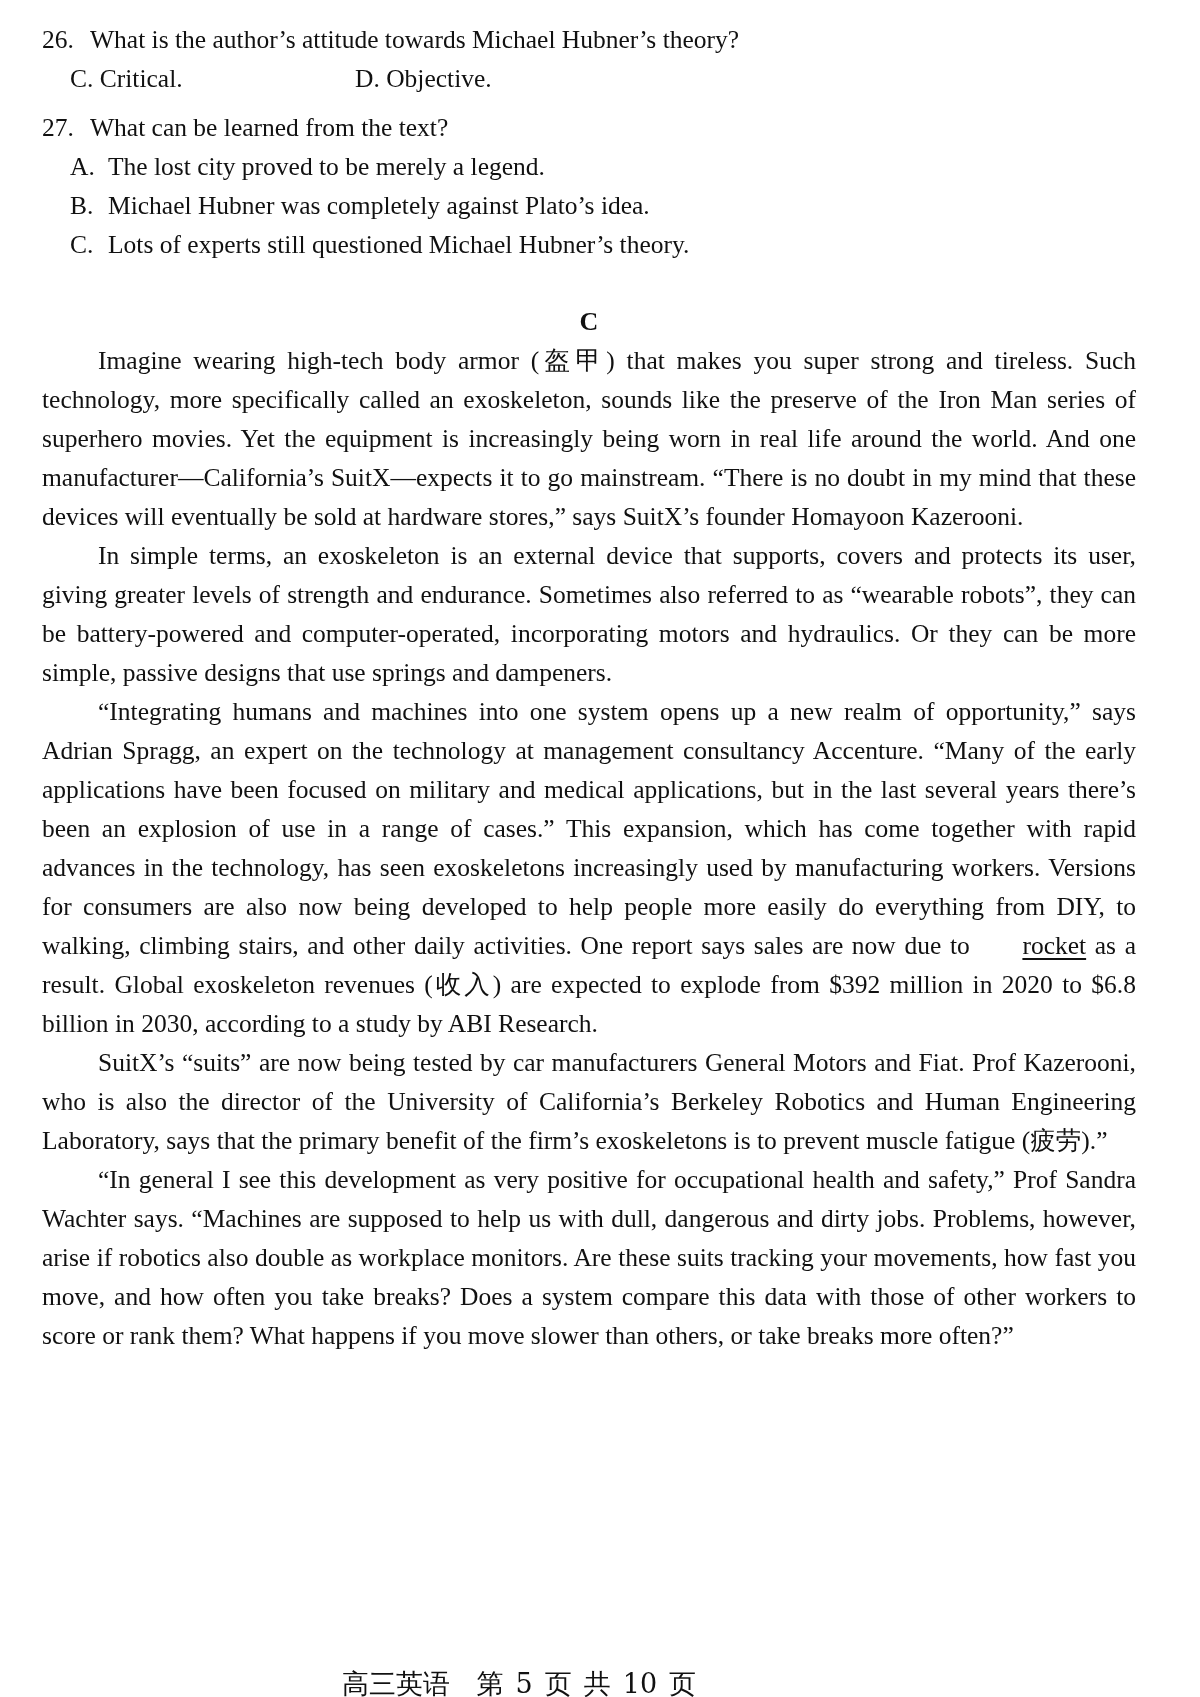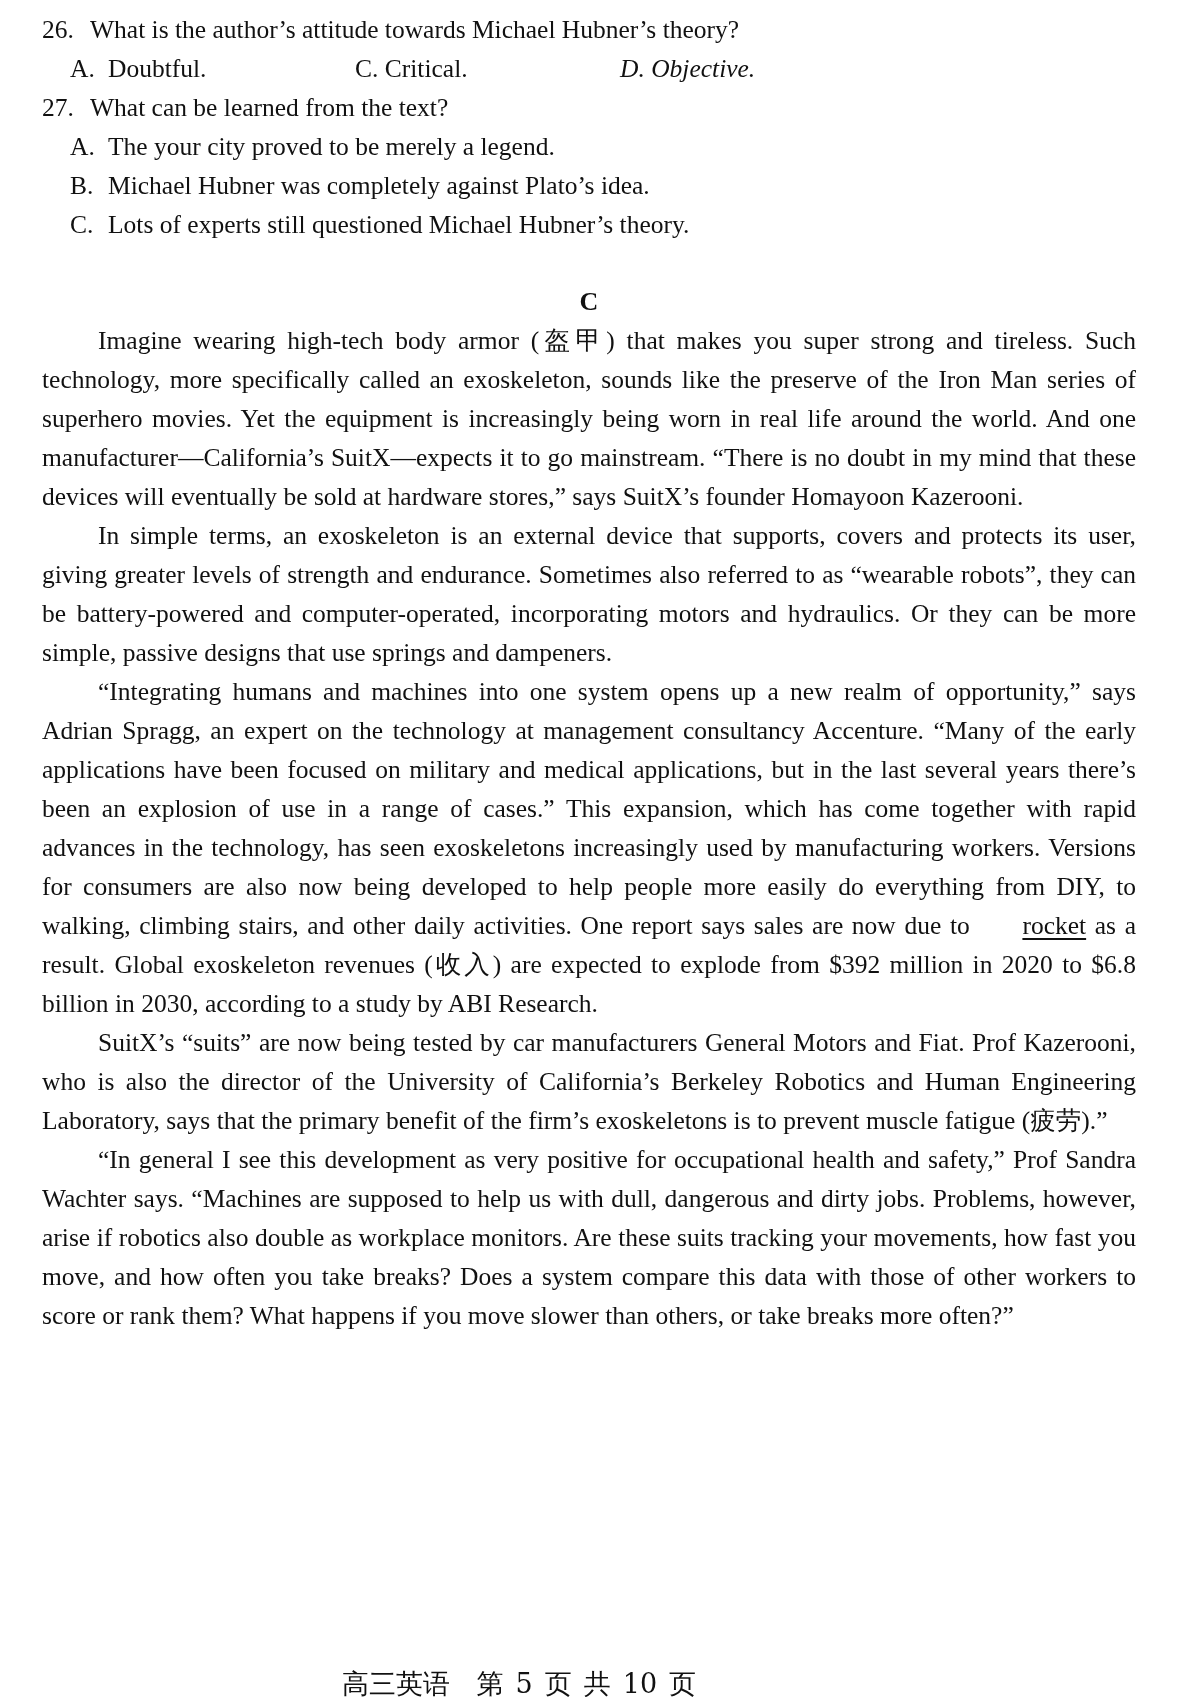--- a/index.html
+++ b/index.html
@@ -20,21 +20,21 @@
       position: absolute;
       left: 42px;
       top: 10px;
       width: 1094px;
     }
     .q-line {
       height: 39px;
       line-height: 39px;
       white-space: nowrap;
     }
-    .q-stem { padding-left: 0; }
+    .q-stem { padding-left: 0; margin-top: 10px; }
     .q-num { display: inline-block; width: 48px; }
     .opt-row {
       padding-left: 28px;
       display: flex;
     }
     .opt-row .opt { display: inline-block; }
     .opt-row .opt:nth-child(1) { width: 285px; }
     .opt-row .opt:nth-child(2) { width: 265px; }
     .opt-row .opt:nth-child(3) { width: 215px; font-style: italic; }
     .opt-label { display: inline-block; width: 38px; }
@@ -69,31 +69,30 @@
 </head>
 <body>
 
 <div class="page">
 
   <div>
     <div class="q-line q-stem">
       <span class="q-num">26.</span><span>What is the author’s attitude towards Michael Hubner’s theory?</span>
     </div>
     <div class="q-line opt-row">
-      <span class="opt"><span class="opt-label">A.</span><span>Doubtful.</span></span>
       <span class="opt"><span>C.</span> <span>Critical.</span></span>
       <span class="opt"><span>D.</span> <span>Objective.</span></span>
     </div>
   </div>
 
   <div>
     <div class="q-line q-stem">
       <span class="q-num">27.</span><span>What can be learned from the text?</span>
     </div>
-    <div class="q-line opt-single"><span class="opt-label">A.</span><span>The your city proved to be merely a legend.</span></div>
+    <div class="q-line opt-single"><span class="opt-label">A.</span><span>The lost city proved to be merely a legend.</span></div>
     <div class="q-line opt-single"><span class="opt-label">B.</span><span>Michael Hubner was completely against Plato’s idea.</span></div>
     <div class="q-line opt-single"><span class="opt-label">C.</span><span>Lots of experts still questioned Michael Hubner’s theory.</span></div>
   </div>
 
   <div class="section-letter">C</div>
 
   <div class="passage">
     <p>Imagine wearing high-tech body armor (盔甲) that makes you super strong and tireless. Such technology, more specifically called an exoskeleton, sounds like the preserve of the Iron Man series of superhero movies. Yet the equipment is increasingly being worn in real life around the world. And one manufacturer—California’s SuitX—expects it to go mainstream. “There is no doubt in my mind that these devices will eventually be sold at hardware stores,” says SuitX’s founder Homayoon Kazerooni.</p>
     <p>In simple terms, an exoskeleton is an external device that supports, covers and protects its user, giving greater levels of strength and endurance. Sometimes also referred to as “wearable robots”, they can be battery-powered and computer-operated, incorporating motors and hydraulics. Or they can be more simple, passive designs that use springs and dampeners.</p>
     <p><span>“Integrating humans and machines into one system opens up a new realm of opportunity,” says Adrian Spragg, an expert on the technology at management consultancy Accenture. “Many of the early applications have been focused on military and medical applications, but in the last several years there’s been an explosion of use in a range of cases.” This expansion, which has come together with rapid advances in the technology, has seen exoskeletons increasingly used by manufacturing workers. Versions for consumers are also now being developed to help people more easily do everything from DIY, to walking, climbing stairs, and other daily activities. One report says sales are now due to </span><span class="underline">rocket</span><span> as a result. Global exoskeleton revenues (收入) are expected to explode from $392 million in 2020 to $6.8 billion in 2030, according to a study by ABI Research.</span></p>

